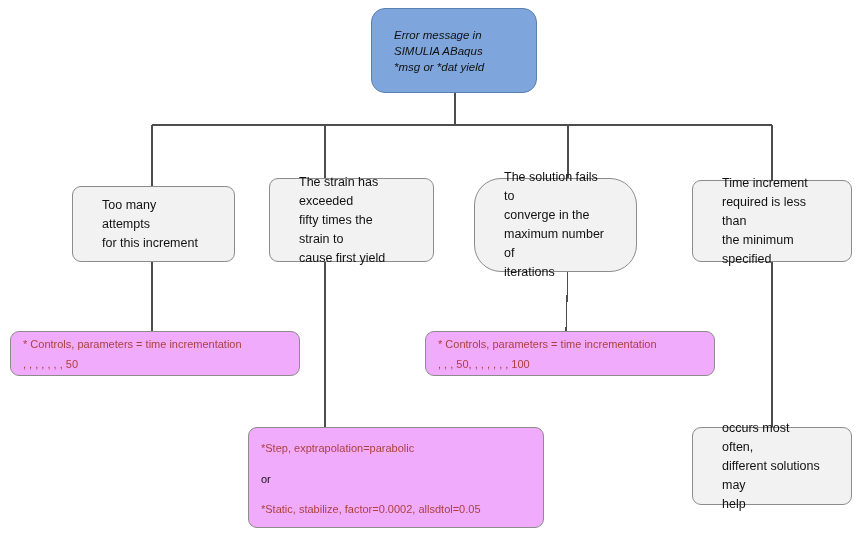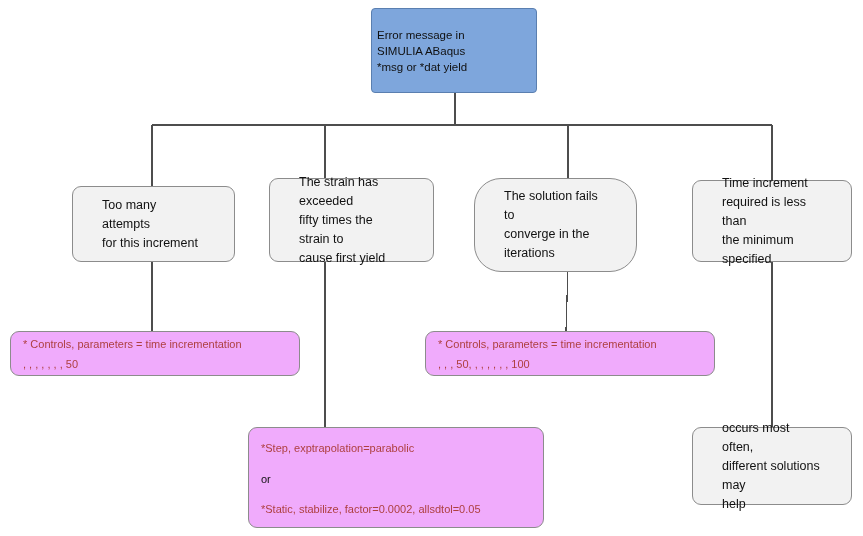--- a/index.html
+++ b/index.html
@@ -42,25 +42,26 @@
 
   .node .line {
     display: block;
     white-space: pre-wrap;
   }
 
   
   .node.root {
     background: #7EA6DC;
     border: 1px solid #5A7FB0;
-    border-radius: 4px;
-    padding: 10px 5px;
+    border-radius: 14px;
+    padding: 10px 22px;
     color: #101010;
     font-size: 11.5px;
     line-height: 16px;
+    font-style: italic;
   }
 
   
   .node.grey {
     background: #F2F2F2;
     border: 1px solid #8C8C8C;
     padding: 8px 29px;
     color: #111111;
     font-size: 12.5px;
     line-height: 19px;
@@ -128,20 +129,21 @@
 
   <div class="node grey" style="left:269px; top:178px; width:165px; height:84px;">
     <span class="line">The strain has exceeded</span>
     <span class="line">fifty times the strain to</span>
     <span class="line">cause first yield</span>
   </div>
 
   <div class="node grey" style="left:474px; top:178px; width:163px; height:94px;border-radius:27px;">
     <span class="line">The solution fails to</span>
     <span class="line">converge in the</span>
+    <span class="line">maximum number of</span>
     <span class="line">iterations</span>
   </div>
 
   <div class="node grey" style="left:692px; top:180px; width:160px; height:82px;">
     <span class="line">Time increment</span>
     <span class="line">required is less than</span>
     <span class="line">the minimum specified</span>
   </div>
 
   <div class="node code" style="left:10px; top:331px; width:290px; height:45px;">

